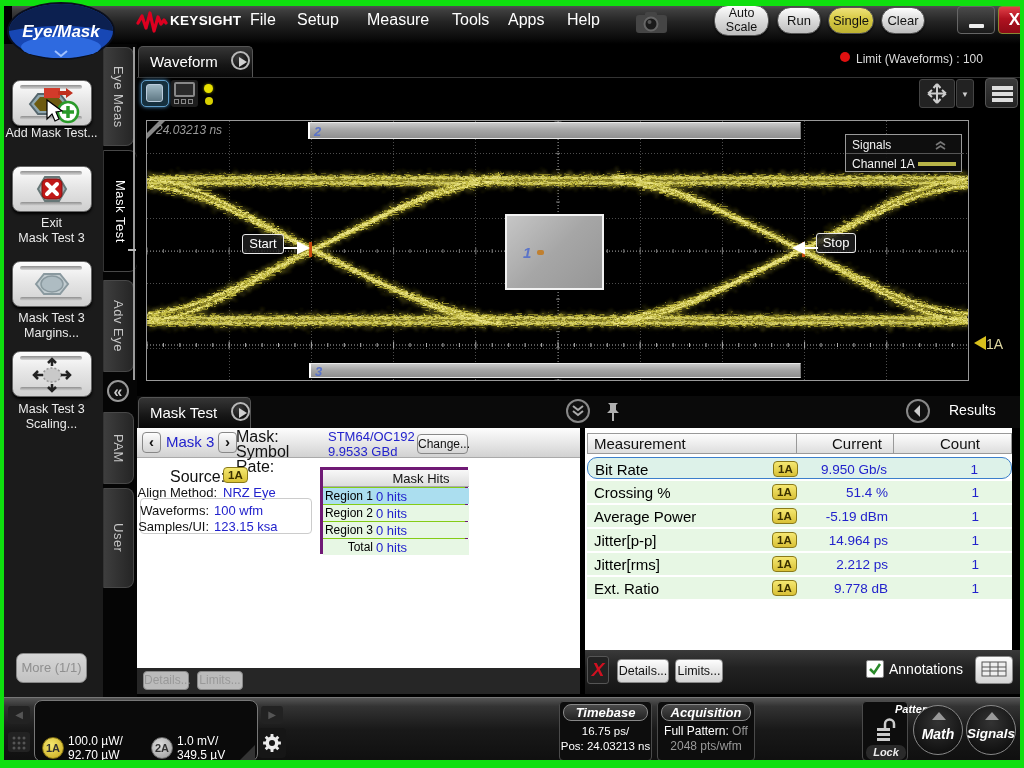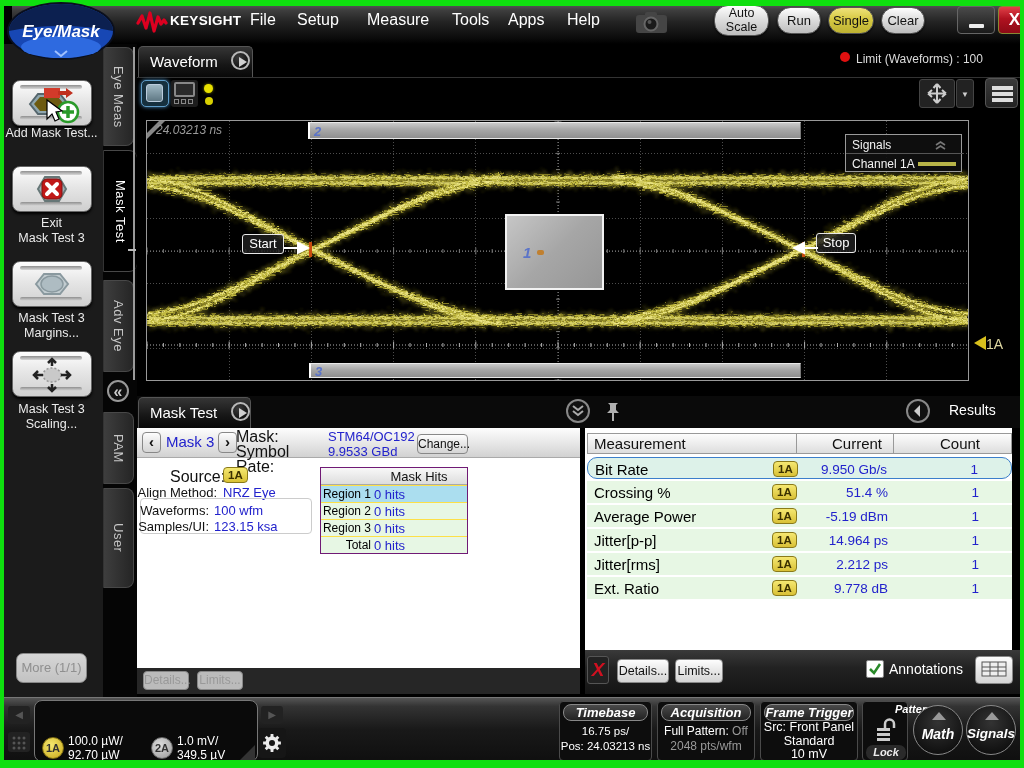--- a/index.html
+++ b/index.html
@@ -494,21 +494,21 @@
   <div class="abs" style="left:0px;top:40px;width:80px;text-align:right;color:#111;font-size:16px;padding-left:33px;">Source:</div>
   <div class="badge1a abs" style="left:86px;top:39px;">1A</div>
   <div class="abs" style="left:0px;top:57px;width:80px;text-align:right;color:#111;font-size:13px;">Align Method:</div>
   <div class="abs" style="left:86px;top:57px;color:#2222cc;font-size:13px;">NRZ Eye</div>
   <div class="abs" style="left:3px;top:70px;width:172px;height:36px;border:1px solid #ccc;border-radius:4px;"></div>
   <div class="abs" style="left:0px;top:74.5px;width:72px;text-align:right;color:#111;font-size:13px;">Waveforms:</div>
   <div class="abs" style="left:77px;top:74.5px;color:#2222cc;font-size:13px;">100 wfm</div>
   <div class="abs" style="left:0px;top:91px;width:72px;text-align:right;color:#111;font-size:13px;">Samples/UI:</div>
   <div class="abs" style="left:77px;top:91px;color:#2222cc;font-size:13px;">123.15 ksa</div>
 
-  <div class="abs" style="left:183px;top:39px;width:148px;height:87px;border:1px solid #701a75;background:#fde047;">
+  <div class="abs" style="left:183px;top:39px;width:148px;height:87px;border:3px solid #701a75;background:#84cc16;">
     <div class="abs" style="left:0;top:0;width:146px;height:17px;background:linear-gradient(#f8f8f8,#ddd);border-bottom:1px solid #aaa;"></div>
     <div class="abs" style="left:50px;top:0;width:96px;text-align:center;font-size:13px;color:#111;top:1px;">Mask Hits</div>
     <div class="abs" style="left:0;top:18px;width:146px;height:16px;background:#abdeef;"></div>
     <div class="abs" style="left:0;top:35px;width:146px;height:16px;background:#e7f7e4;"></div>
     <div class="abs" style="left:0;top:52px;width:146px;height:16px;background:#e7f7e4;"></div>
     <div class="abs" style="left:0;top:69px;width:146px;height:16px;background:#e7f7e4;"></div>
     <div class="abs" style="left:0px;top:19px;width:50px;text-align:right;font-size:12px;white-space:nowrap;">Region 1</div>
     <div class="abs" style="left:0px;top:36px;width:50px;text-align:right;font-size:12px;white-space:nowrap;">Region 2</div>
     <div class="abs" style="left:0px;top:53px;width:50px;text-align:right;font-size:12px;white-space:nowrap;">Region 3</div>
     <div class="abs" style="left:0px;top:70px;width:50px;text-align:right;font-size:12px;white-space:nowrap;">Total</div>
@@ -622,24 +622,20 @@
       </svg></div>
 
   <div class="spanel" style="left:559px;width:93px;">
     <div class="sphdr">Timebase</div>
     <div class="spbody" style="font-size:11.5px;">16.75 ps/<br>Pos: 24.03213 ns</div>
     </div>
   <div class="spanel" style="left:657px;width:98px;">
     <div class="sphdr">Acquisition</div>
     <div class="spbody" style="font-size:12px;">Full Pattern: <span style="color:#999;">Off</span><br><span style="color:#999;">2048 pts/wfm</span></div>
     </div>
-  <div class="spanel" style="left:760px;width:98px;">
-    <div class="sphdr">Frame Trigger</div>
-    <div class="spbody" style="top:19px;line-height:13.5px;">Src: Front Panel<br>Standard<br>10 mV</div>
-    </div>
   <div class="spanel" style="left:862px;width:46px;">
     <div class="abs" style="left:0px;top:1px;width:100%;text-align:left;color:#fff;font-size:11px;font-style:italic;font-weight:bold;margin-left:32px;">Pattern</div>
     <svg class="abs" style="left:12px;top:16px;" width="22" height="24" viewBox="0 0 22 24">
       <path d="M10 10 v-4 a4.5 4.5 0 0 1 9 0 v4" fill="none" stroke="#ccc" stroke-width="2.5"></path>
       <rect x="2" y="10" width="13" height="3" fill="#ccc"></rect>
         <rect x="2" y="15" width="13" height="3" fill="#ccc"></rect>
         <rect x="2" y="20" width="13" height="3" fill="#ccc"></rect>
     </svg>
     <div class="abs" style="left:3px;top:43px;width:40px;height:15px;background:#2a2a2a;border-radius:7px;color:#eee;font-size:11px;font-style:italic;font-weight:bold;text-align:center;line-height:14px;">Lock</div>
   </div>

